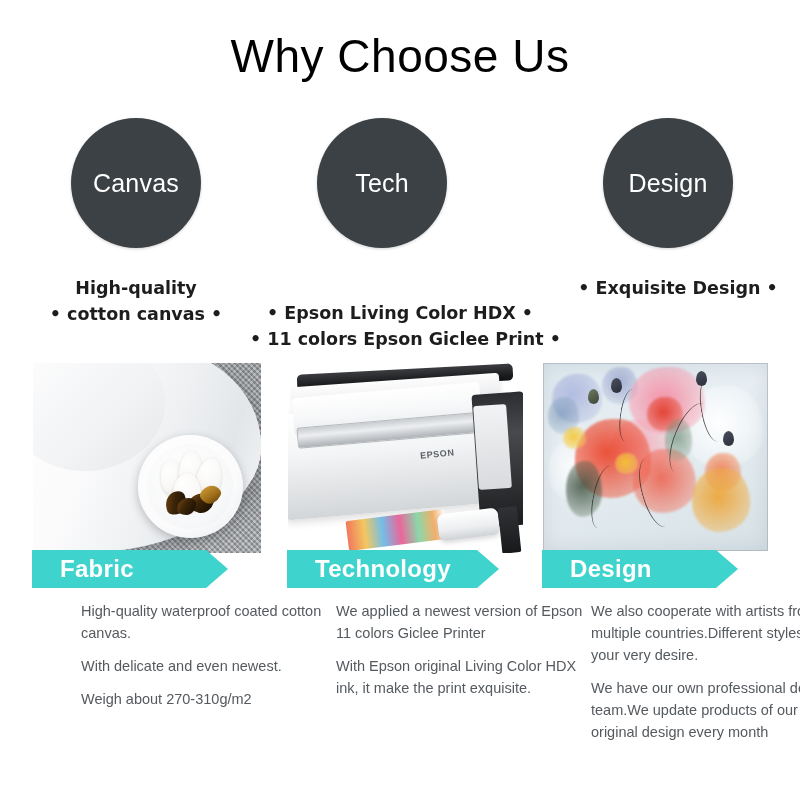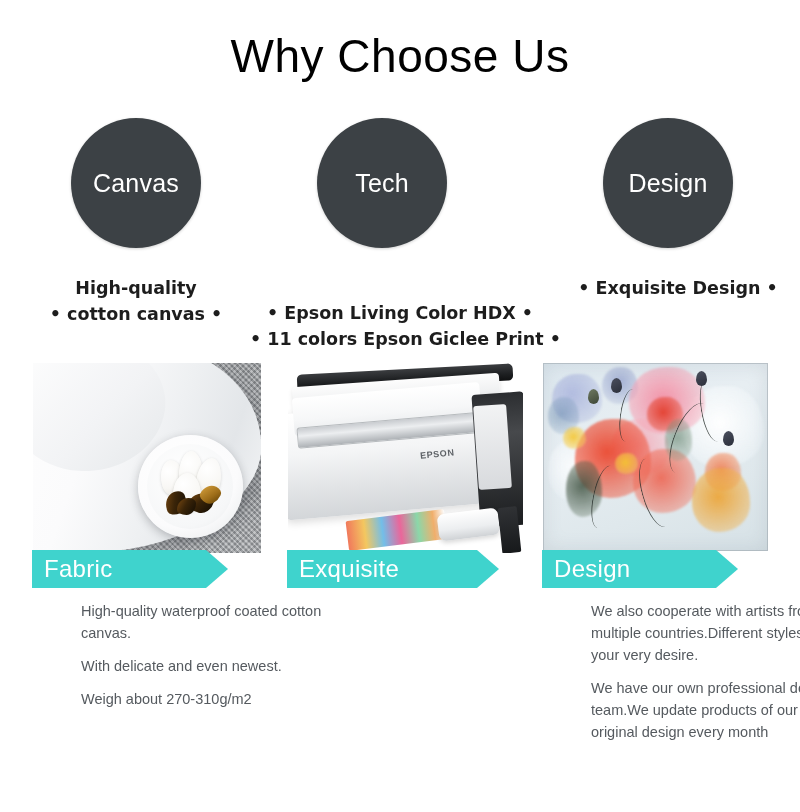--- a/index.html
+++ b/index.html
@@ -320,23 +320,23 @@
   
   .banner {
     position: absolute;
     height: 38px;
     display: flex;
     align-items: center;
     background: #3fd3cd;
     color: #ffffff;
     font-family: "Liberation Sans", sans-serif;
     font-size: 24px;
-    font-weight: 400;
+    font-weight: 700;
     letter-spacing: 0.3px;
-    padding-left: 12px;
+    padding-left: 28px;
     clip-path: polygon(0 0, calc(100% - 22px) 0, 100% 50%, calc(100% - 22px) 100%, 0 100%);
     filter: drop-shadow(1px 2px 2px rgba(0,0,0,0.18));
   }
   .banner.b-fabric     { left: 32px;  top: 550px; width: 196px; }
   .banner.b-technology { left: 287px; top: 550px; width: 212px; }
   .banner.b-design     { left: 542px; top: 550px; width: 196px; }
 
   
   .body-cols {
     position: absolute;
@@ -476,31 +476,35 @@
         <div class="bud bud2"></div>
         <div class="bud bud3"></div>
         <div class="bud bud4"></div>
         <div class="ph3-frame"></div>
       </div>
     </div>
 
   </div>
 
   <div class="banner b-fabric">Fabric</div>
-  <div class="banner b-technology">Exquisite</div>
+  <div class="banner b-technology">Technology</div>
   <div class="banner b-design">Design</div>
 
   <div class="body-cols">
 
     <div class="body-col t1">
       <p class="body-para">High-quality waterproof coated cotton canvas.</p>
       <p class="body-para">With delicate and even newest.</p>
       <p class="body-para">Weigh about 270-310g/m2</p>
     </div>
 
+    <div class="body-col t2">
+      <p class="body-para">We applied a newest version of Epson 11 colors Giclee Printer</p>
+      <p class="body-para">With Epson original Living Color HDX ink, it make the print exquisite.</p>
+    </div>
 
     <div class="body-col t3">
       <p class="body-para">We also cooperate with artists from multiple countries.Different styles, for your very desire.</p>
       <p class="body-para">We have our own professional design team.We update products of our original design every month</p>
     </div>
 
   </div>
 
 </div>
 

